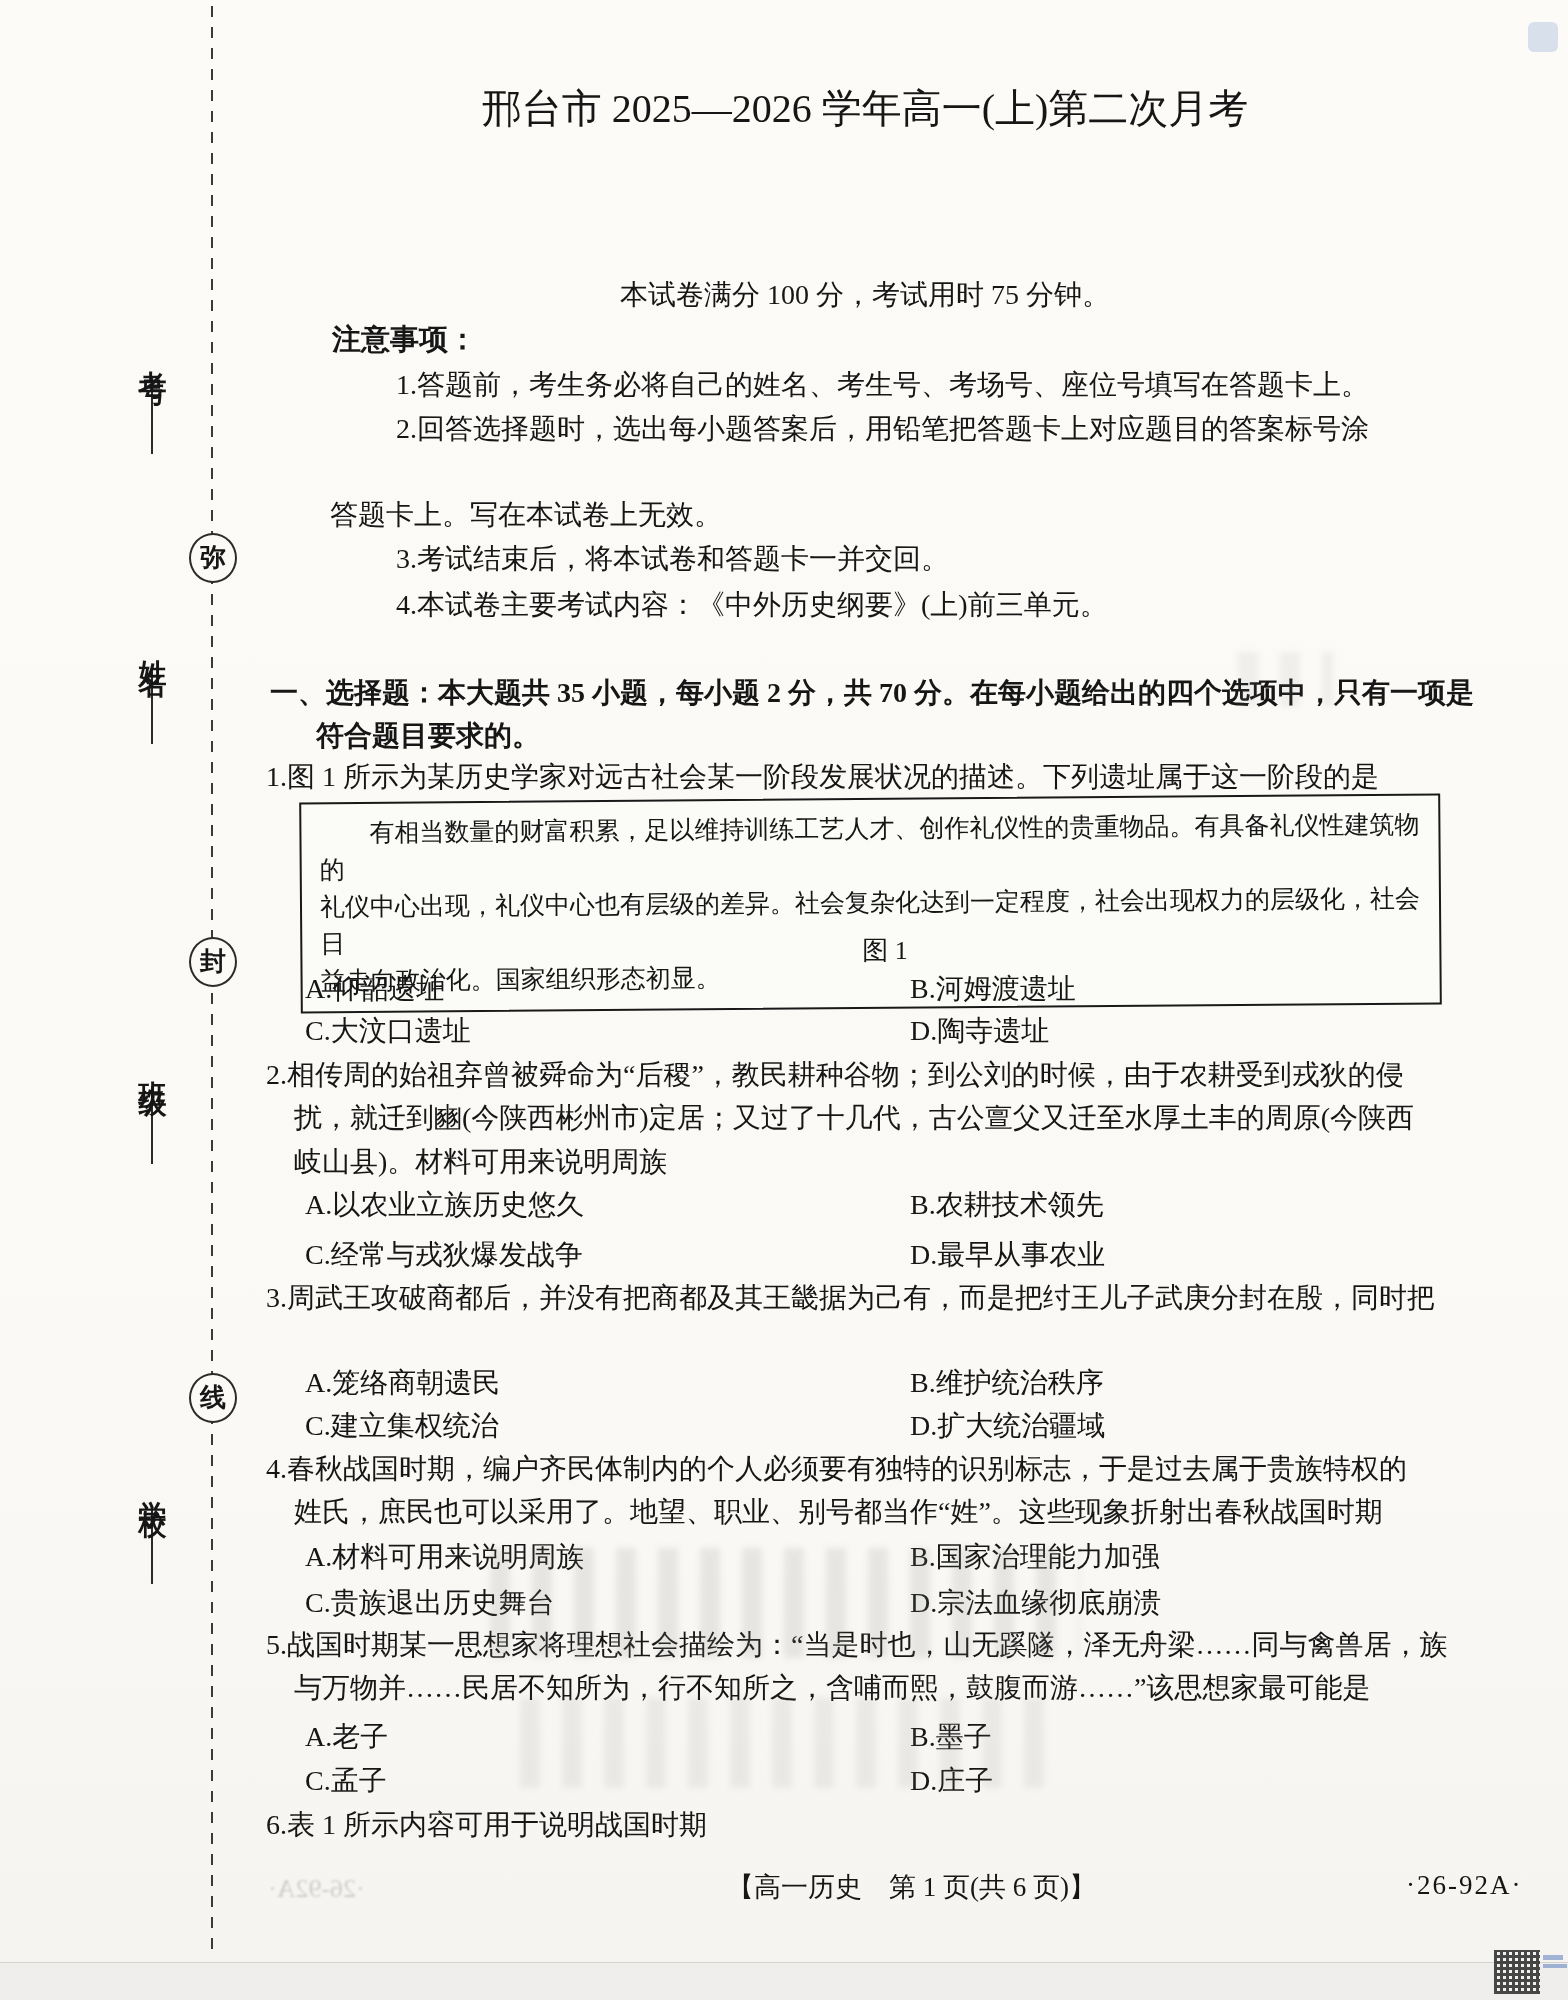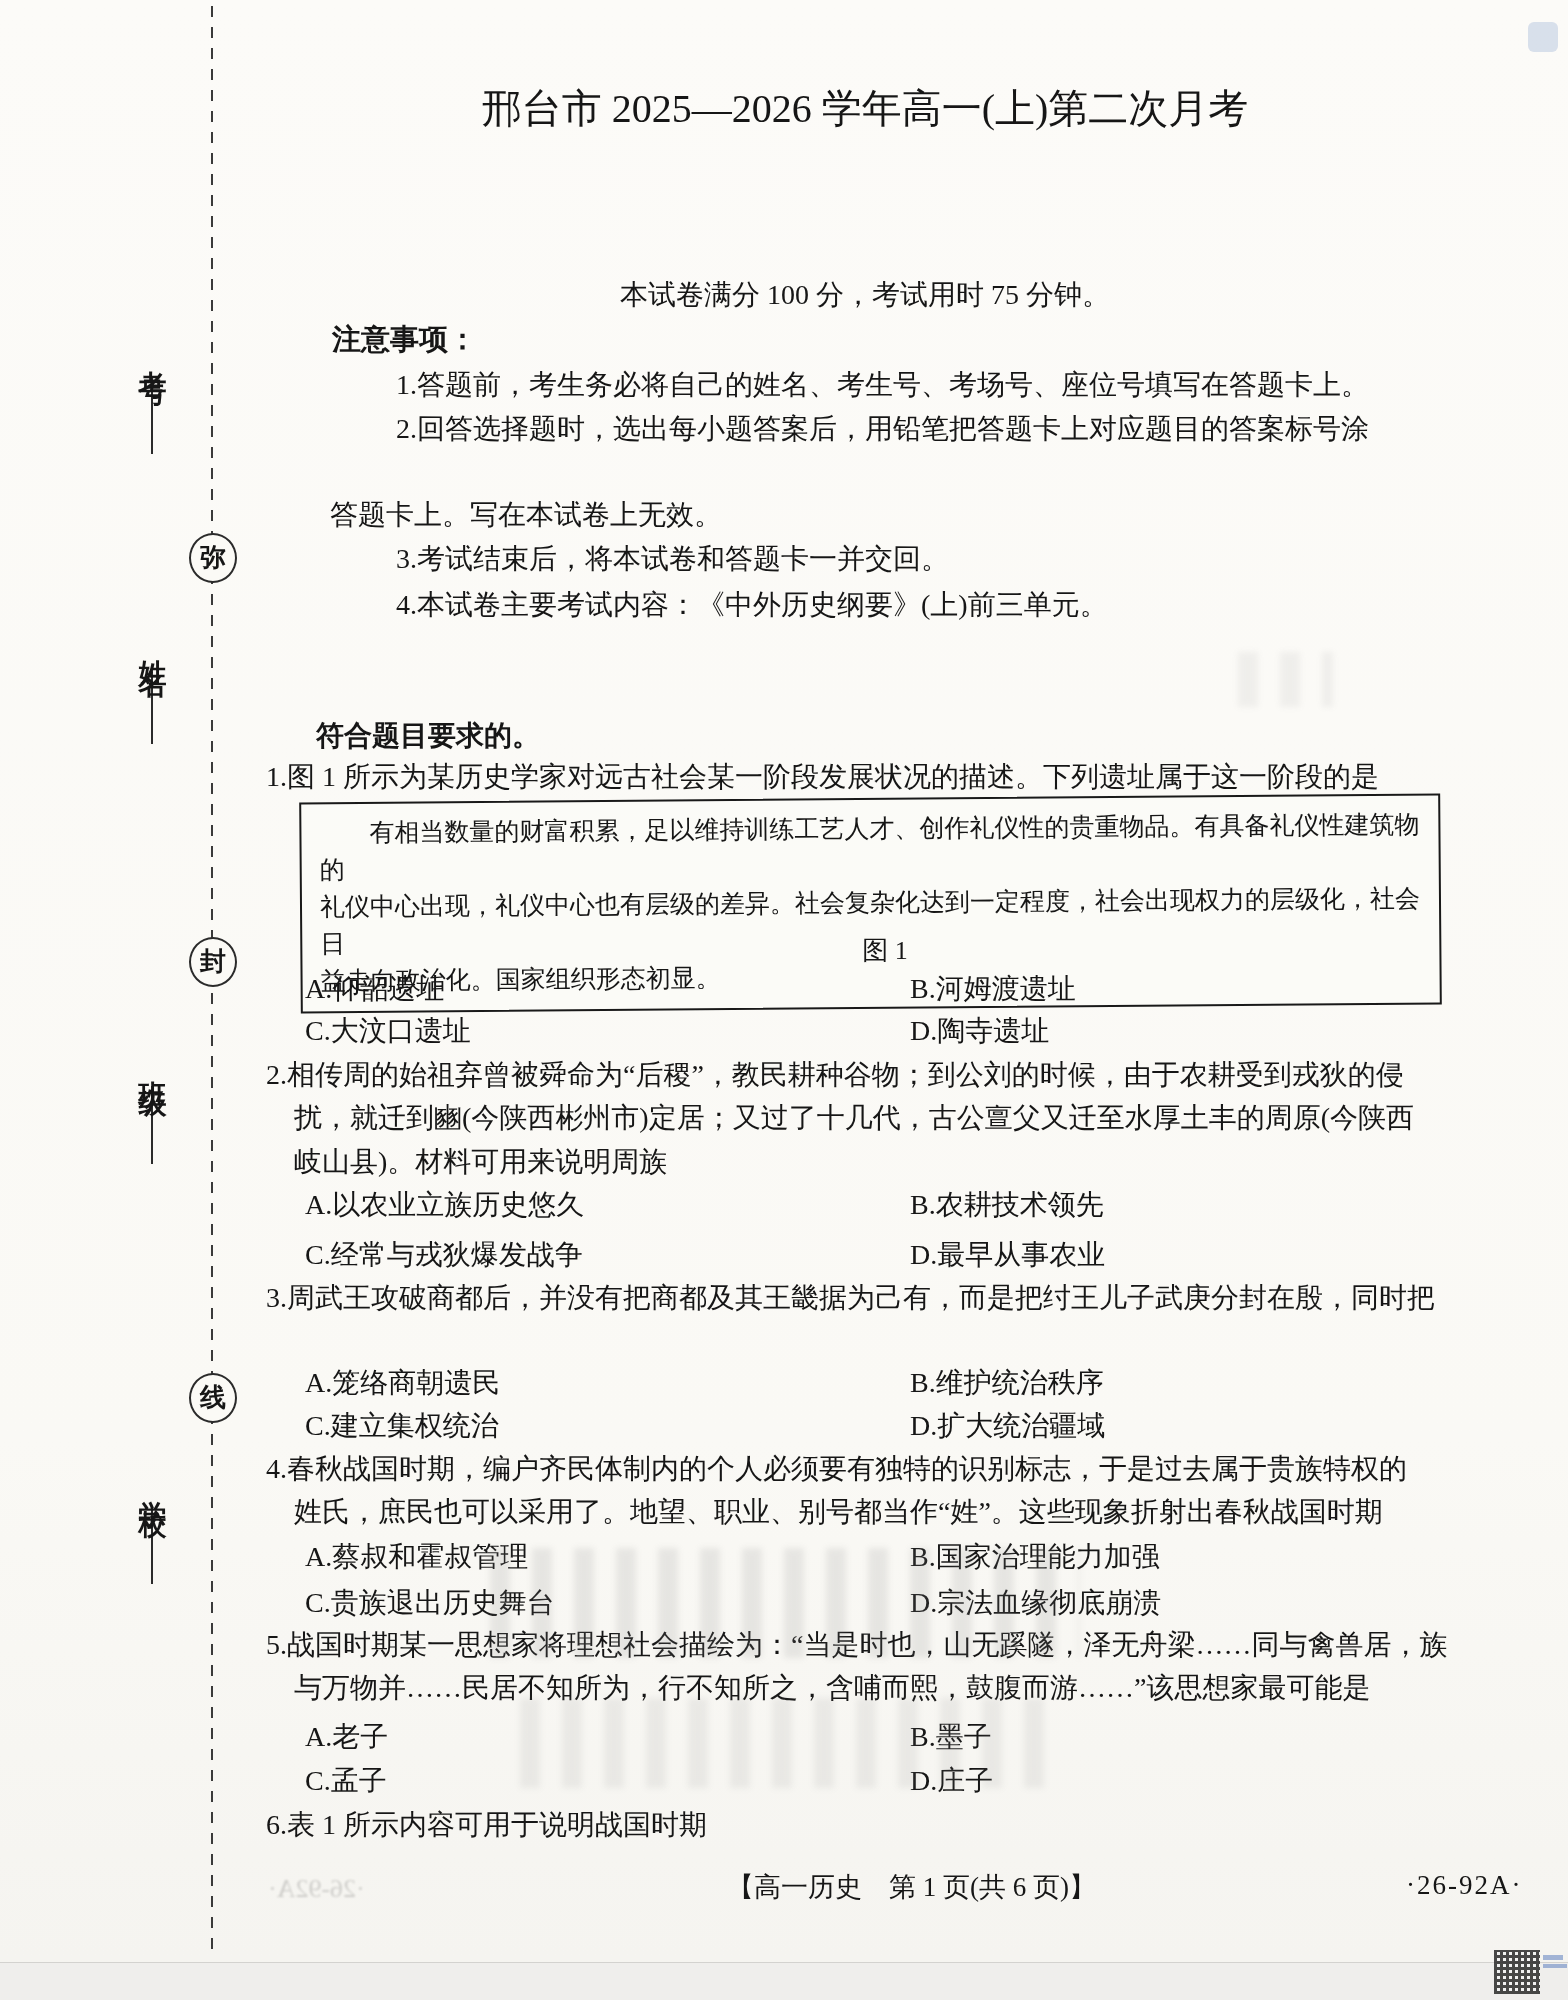--- a/index.html
+++ b/index.html
@@ -81,20 +81,21 @@
   <div class="ln title center" style="left:240px;top:86px;width:1250px">邢台市 2025—2026 学年高一(上)第二次月考</div>
   <div class="ln center" style="left:240px;top:278px;width:1250px">本试卷满分 100 分，考试用时 75 分钟。</div>
 
   <div class="ln bold" style="left:332px;top:322px;font-size:29px">注意事项：</div>
   <div class="ln" style="left:396px;top:368px">1.答题前，考生务必将自己的姓名、考生号、考场号、座位号填写在答题卡上。</div>
   <div class="ln" style="left:396px;top:412px">2.回答选择题时，选出每小题答案后，用铅笔把答题卡上对应题目的答案标号涂</div>
   <div class="ln" style="left:330px;top:498px">答题卡上。写在本试卷上无效。</div>
   <div class="ln" style="left:396px;top:542px">3.考试结束后，将本试卷和答题卡一并交回。</div>
   <div class="ln" style="left:396px;top:588px">4.本试卷主要考试内容：《中外历史纲要》(上)前三单元。</div>
 
+  <div class="ln bold" style="left:270px;top:676px">一、选择题：本大题共 35 小题，每小题 2 分，共 70 分。在每小题给出的四个选项中，只有一项是</div>
   <div class="ln bold" style="left:316px;top:719px">符合题目要求的。</div>
 
   <div class="ln" style="left:266px;top:760px">1.图 1 所示为某历史学家对远古社会某一阶段发展状况的描述。下列遗址属于这一阶段的是</div>
   <div class="qbox">
     <div class="first">有相当数量的财富积累，足以维持训练工艺人才、创作礼仪性的贵重物品。有具备礼仪性建筑物的</div>
     <div>礼仪中心出现，礼仪中心也有层级的差异。社会复杂化达到一定程度，社会出现权力的层级化，社会日</div>
     <div>益走向政治化。国家组织形态初显。</div>
   </div>
   <div class="ln center" style="left:240px;top:934px;width:1290px;font-size:26px">图 1</div>
   <div class="ln" style="left:305px;top:972px">A.仰韶遗址</div>
@@ -111,21 +112,21 @@
   <div class="ln" style="left:910px;top:1238px">D.最早从事农业</div>
 
   <div class="ln" style="left:266px;top:1281px">3.周武王攻破商都后，并没有把商都及其王畿据为己有，而是把纣王儿子武庚分封在殷，同时把</div>
   <div class="ln" style="left:305px;top:1366px">A.笼络商朝遗民</div>
   <div class="ln" style="left:910px;top:1366px">B.维护统治秩序</div>
   <div class="ln" style="left:305px;top:1409px">C.建立集权统治</div>
   <div class="ln" style="left:910px;top:1409px">D.扩大统治疆域</div>
 
   <div class="ln" style="left:266px;top:1452px">4.春秋战国时期，编户齐民体制内的个人必须要有独特的识别标志，于是过去属于贵族特权的</div>
   <div class="ln" style="left:294px;top:1495px">姓氏，庶民也可以采用了。地望、职业、别号都当作“姓”。这些现象折射出春秋战国时期</div>
-  <div class="ln" style="left:305px;top:1540px">A.蔡叔和霍叔管理</div>
+  <div class="ln" style="left:305px;top:1540px">A.材料可用来说明周族</div>
   <div class="ln" style="left:910px;top:1540px">B.国家治理能力加强</div>
   <div class="ln" style="left:305px;top:1586px">C.贵族退出历史舞台</div>
   <div class="ln" style="left:910px;top:1586px">D.宗法血缘彻底崩溃</div>
 
   <div class="ln" style="left:266px;top:1628px">5.战国时期某一思想家将理想社会描绘为：“当是时也，山无蹊隧，泽无舟梁……同与禽兽居，族</div>
   <div class="ln" style="left:294px;top:1671px">与万物并……民居不知所为，行不知所之，含哺而熙，鼓腹而游……”该思想家最可能是</div>
   <div class="ln" style="left:305px;top:1720px">A.老子</div>
   <div class="ln" style="left:910px;top:1720px">B.墨子</div>
   <div class="ln" style="left:305px;top:1764px">C.孟子</div>
   <div class="ln" style="left:910px;top:1764px">D.庄子</div>

